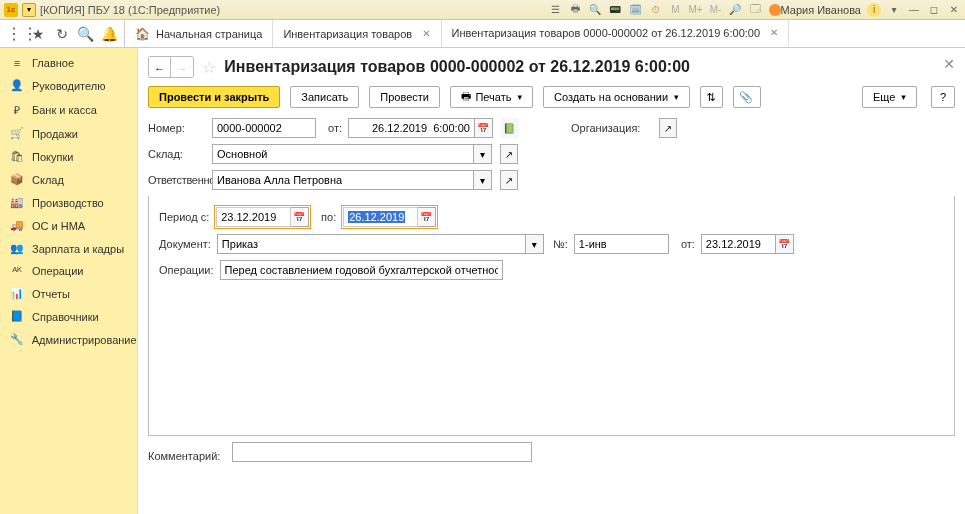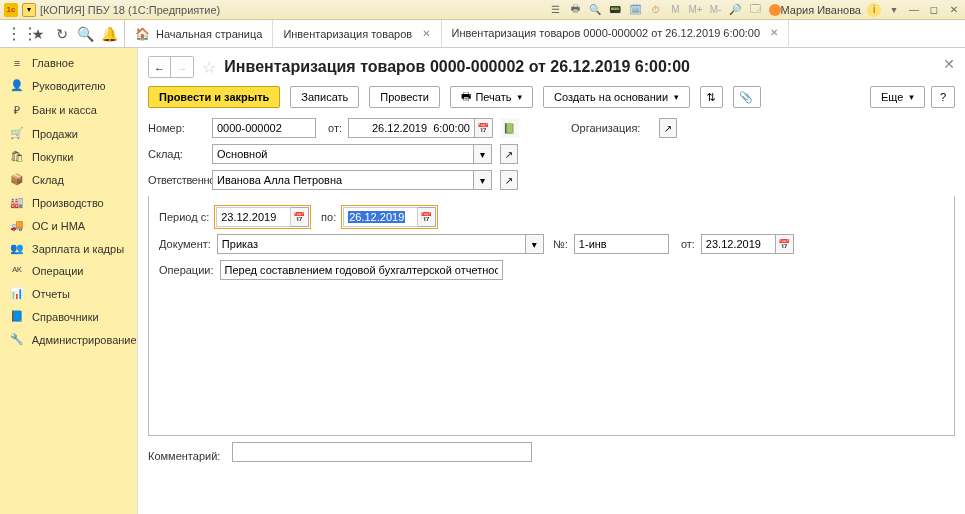--- a/index.html
+++ b/index.html
@@ -41,21 +41,21 @@
 .nav-btn { width:22px; height:20px; border:1px solid #bbb; display:flex;align-items:center;justify-content:center; font-size:11px; background:#fff; cursor:pointer;}
 .star { font-size:16px; color:#ccc;}
 .page-title { font-size:16px; font-weight:bold; color:#222;}
 .close-page { position:absolute; right:10px; top:8px; font-size:14px; color:#888; cursor:pointer;}
 
 
 .toolbar { display:flex; align-items:center; gap:10px; margin-bottom:10px; }
 .btn { height:22px; padding:0 10px; border:1px solid #aaa; background:#fff; font-size:11px; display:inline-flex; align-items:center; gap:4px; cursor:pointer; border-radius:2px;}
 .btn.primary { background:#ffe040; border-color:#c0a020; font-weight:bold;}
 .btn .dd { font-size:9px; margin-left:2px;}
-.toolbar-right { margin-left:auto; display:flex; gap:6px;}
+.toolbar-right { margin-left:auto; display:flex; gap:14px;}
 
 
 .form-row { display:flex; align-items:center; margin-bottom:6px; gap:6px; font-size:11px;}
 .label { min-width:120px; color:#333;}
 .label-s { min-width:50px; color:#333;}
 .input { height:20px; border:1px solid #aaa; padding:0 4px; font-size:11px; background:#fff;}
 .sel-btn { width:18px; height:20px; border:1px solid #aaa; border-left:none; display:inline-flex;align-items:center;justify-content:center; font-size:9px; cursor:pointer; background:#f7f7f7;}
 .ext-btn { width:18px; height:20px; border:1px solid #aaa; display:inline-flex;align-items:center;justify-content:center; font-size:10px; cursor:pointer; margin-left:2px; background:#f7f7f7;}
 .combo { display:inline-flex; }
 .cal-ic::before { content:"📅"; font-size:10px;}

